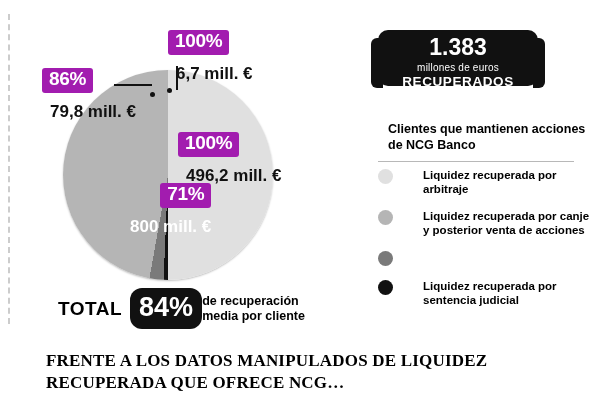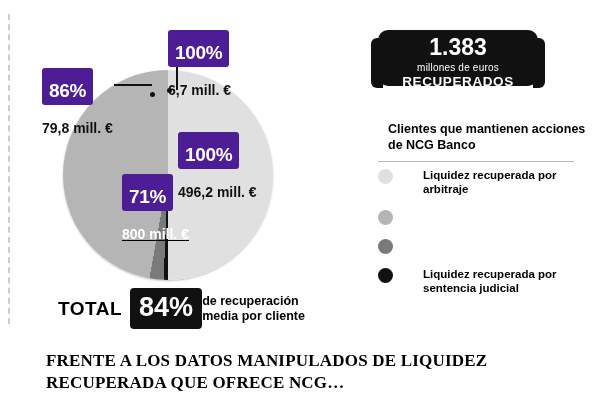--- a/index.html
+++ b/index.html
@@ -54,43 +54,44 @@
       );
     box-shadow: 0 1px 2px rgba(0,0,0,0.25);
   }
 
   
   .callout {
     position: absolute;
   }
   .cbox {
     display: inline-block;
-    background: #4c1d95;
+    background: #a21caf;
     color: #ffffff;
     font-weight: bold;
     font-size: 19px;
     line-height: 1;
-    padding: 13px 7px 5px 7px;
+    padding: 1px 7px 5px 7px;
     border-radius: 3px;
     letter-spacing: -0.3px;
   }
   .csub {
-    font-size: 14px;
+    font-size: 17px;
     font-weight: bold;
     color: #111111;
-    margin-top: 15px;
+    margin-top: 9px;
     white-space: nowrap;
+    padding-left: 8px;
   }
   .csub.white {
     color: #ffffff;
   }
 
   .callout-100a { left: 168px; top: 30px; }
   .callout-86   { left: 42px;  top: 68px; }
-  .callout-71   { left: 122px; top: 174px; text-align: left; text-decoration: underline; }
+  .callout-71   { left: 122px; top: 183px; text-align: right; }
   .callout-100b { left: 178px; top: 132px; }
 
   
   .leader {
     position: absolute;
     background: #111111;
   }
   .leader-100a-v {
     left: 176px; top: 66px; width: 2px; height: 24px;
   }
@@ -118,21 +119,21 @@
     letter-spacing: 0.5px;
     margin-right: 8px;
   }
   .total-box {
     background: #111111;
     color: #ffffff;
     font-weight: bold;
     font-size: 27px;
     line-height: 1;
     padding: 6px 9px 8px 9px;
-    border-radius: 4px;
+    border-radius: 12px;
   }
   .total-note {
     font-size: 12.5px;
     font-weight: bold;
     line-height: 1.15;
     margin-left: 0;
     max-width: 120px;
   }
 
   
@@ -288,20 +289,21 @@
 
   <div class="legend-title">Clientes que mantienen acciones de NCG Banco</div>
   <div class="legend-rule"></div>
   <div class="legend">
     <div class="legend-item">
       <div class="swatch" style="background:#e0e0e0;"></div>
       <div class="legend-text">Liquidez recuperada por arbitraje</div>
     </div>
     <div class="legend-item">
       <div class="swatch" style="background:#b5b5b5;"></div>
+      <div class="legend-text">Liquidez recuperada por canje y posterior venta de acciones</div>
     </div>
     <div class="legend-item">
       <div class="swatch" style="background:#7a7a7a;"></div>
     </div>
     <div class="legend-item">
       <div class="swatch" style="background:#111111;"></div>
       <div class="legend-text">Liquidez recuperada por sentencia judicial</div>
     </div>
   </div>
 

